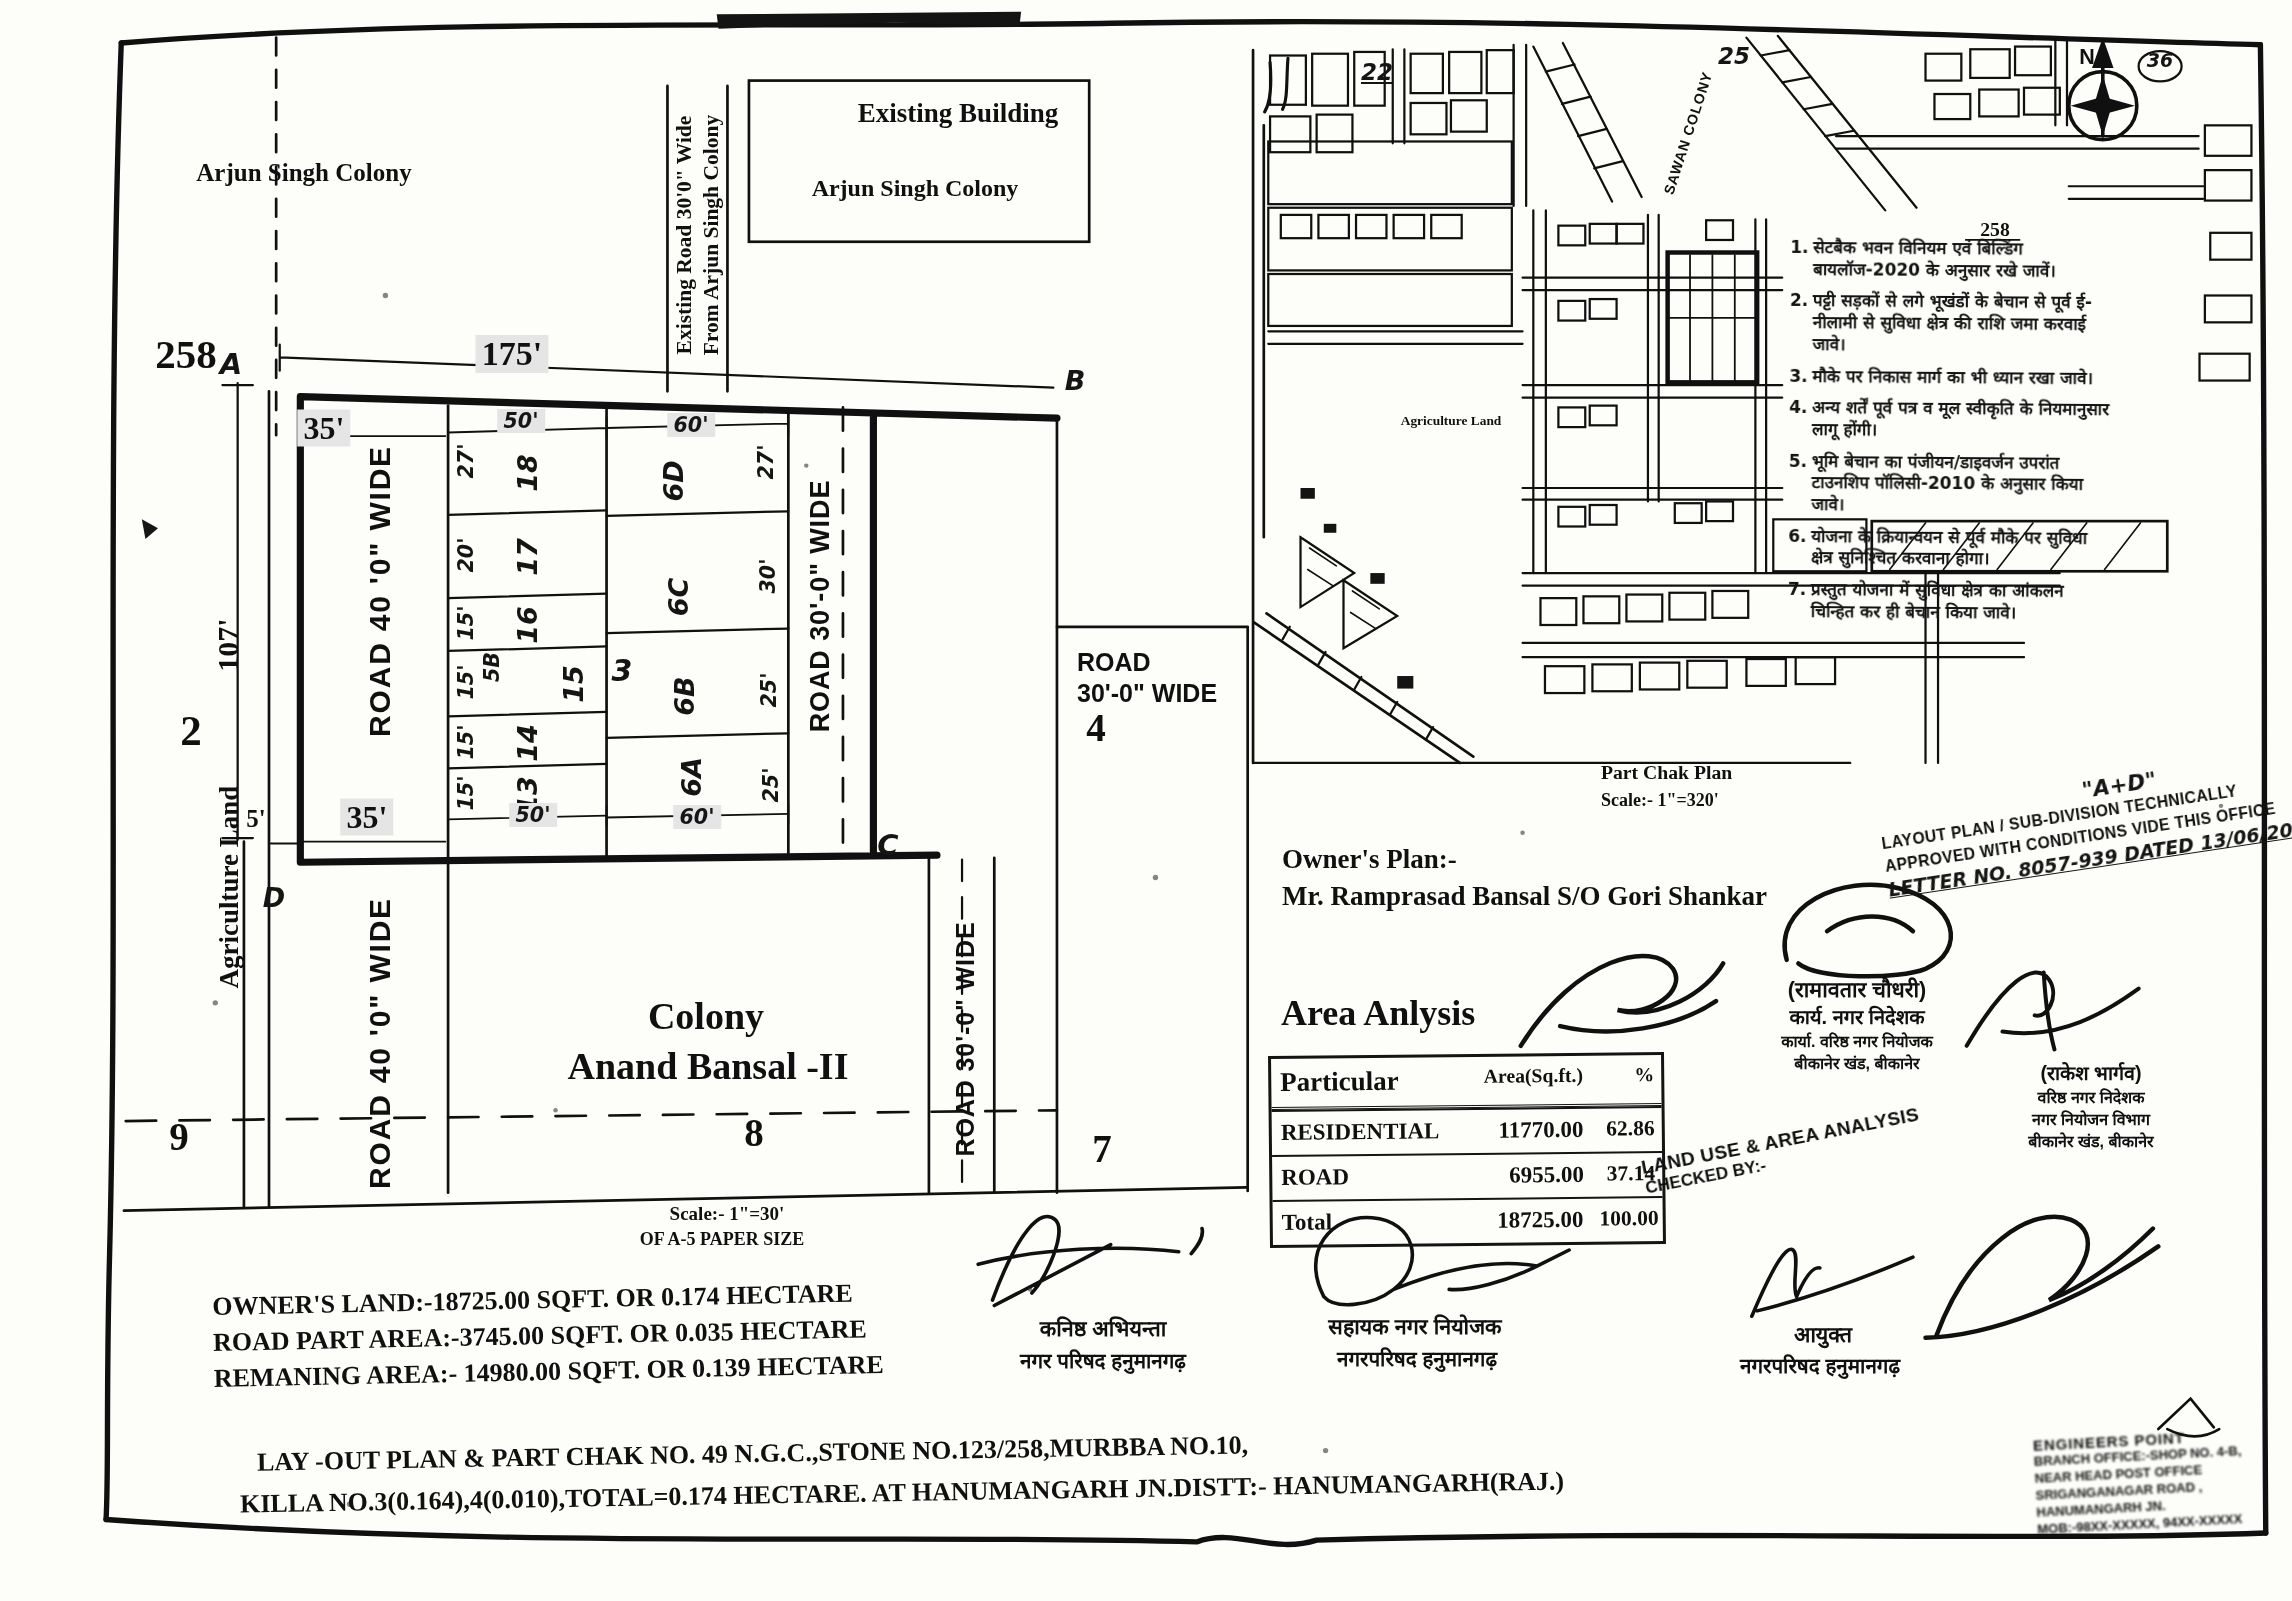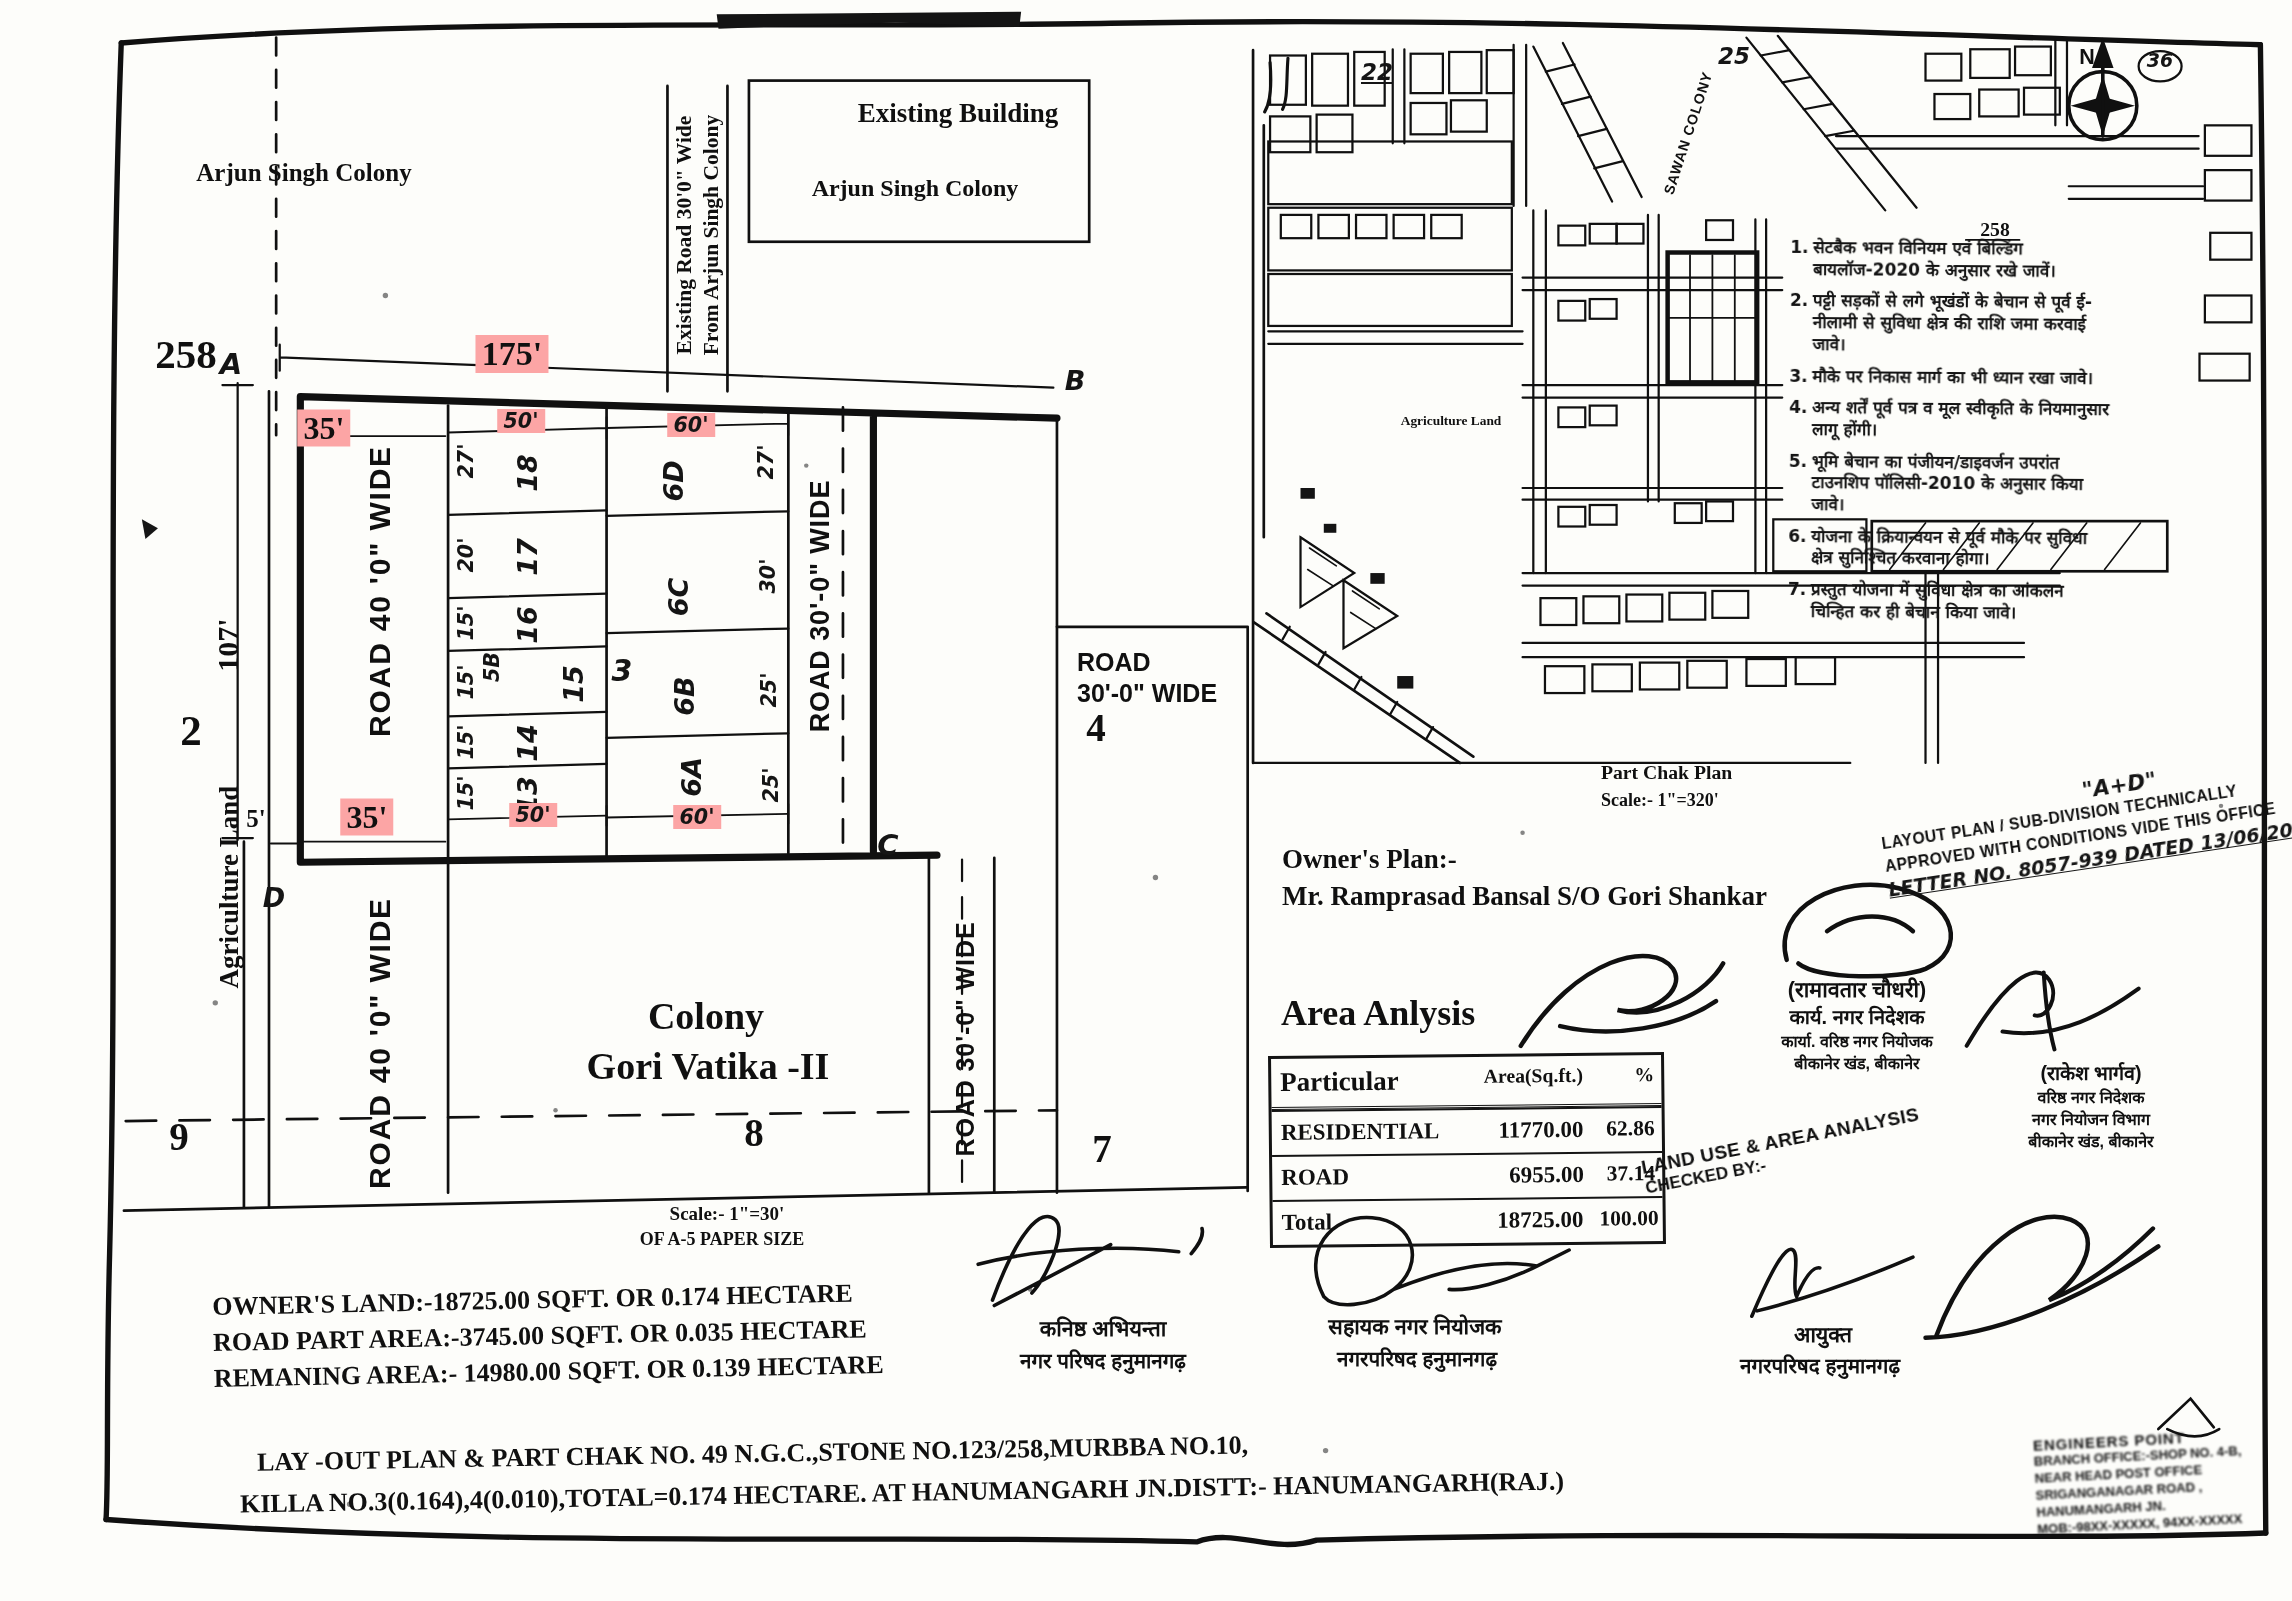--- a/index.html
+++ b/index.html
@@ -5,21 +5,21 @@
   html,body{margin:0;padding:0;background:#e8e8e4;}
   #page{position:relative;width:2293px;height:1601px;background:#fdfdfa;overflow:hidden;
         font-family:"Liberation Serif",serif;color:#101010;}
   svg.lines{position:absolute;left:0;top:0;width:2293px;height:1601px;}
   .c  {position:absolute;transform:translate(-50%,-50%);white-space:nowrap;}
   .cr {position:absolute;transform:translate(-50%,-50%) rotate(-90deg);white-space:nowrap;}
   .tl {position:absolute;white-space:nowrap;}
   .ts {font-family:"Liberation Serif",serif;font-weight:bold;color:#101010;}
   .sa {font-family:"Liberation Sans",sans-serif;font-weight:bold;color:#101010;}
   .hw {font-family:"DejaVu Sans",sans-serif;font-weight:bold;font-style:italic;color:#151515;}
-  .wbg{background:#fca5a5;padding:0 6.3px;}
+  .wbg{background:#e5e5e5;padding:0 6.3px;}
   .b04{filter:blur(0.4px);}
   .b06{filter:blur(0.5px);}
   .b09{filter:blur(0.8px);}
   
   #area-table{position:absolute;left:1269px;top:1054px;width:390px;transform:rotate(-0.6deg);
               border:3.6px solid #141414;background:rgba(255,255,255,0.0);}
   #area-table .trow{display:flex;border-top:2.7px solid #141414;}
   #area-table .trow:first-child{border-top:none;border-bottom:3.6px double #141414;}
   #area-table .tc{padding:8px 7.2px 9px 9px;}
   #area-table .tc1{width:186px;}
@@ -279,21 +279,21 @@
     <div>30'-0" WIDE</div>
   </div>
   <div class="c ts" style="left:1096px;top:727px;font-size:39px;">4</div>
   <div class="cr sa" style="left:965px;top:1039px;font-size:25px;letter-spacing:0.9px;">ROAD 30'-0" WIDE</div>
 
   <div class="c ts" style="left:179px;top:1136px;font-size:39px;">9</div>
   <div class="c ts" style="left:754px;top:1132px;font-size:39px;">8</div>
   <div class="c ts" style="left:1102px;top:1148px;font-size:39px;">7</div>
 
   <div class="c ts" style="left:706px;top:1016px;font-size:38px;">Colony</div>
-  <div class="c ts" style="left:708px;top:1066px;font-size:38px;">Gori Vatika -II</div>
+  <div class="c ts" style="left:708px;top:1066px;font-size:38px;">Anand Bansal -II</div>
 
   <div class="c ts" style="left:727px;top:1214px;font-size:19px;">Scale:- 1"=30'</div>
   <div class="c ts" style="left:722px;top:1239px;font-size:18px;">OF A-5 PAPER SIZE</div>
 
   <div class="tl ts" style="left:213px;top:1282px;font-size:26px;line-height:1.38;transform:rotate(-1.2deg);">
     <div>OWNER'S LAND:-18725.00 SQFT. OR 0.174 HECTARE</div>
     <div>ROAD PART AREA:-3745.00 SQFT. OR 0.035 HECTARE</div>
     <div>REMANING AREA:- 14980.00 SQFT. OR 0.139 HECTARE</div>
   </div>
   <div class="tl ts" style="left:257px;top:1439px;font-size:26px;transform:rotate(-1deg);">LAY -OUT PLAN &amp; PART CHAK NO. 49 N.G.C.,STONE NO.123/258,MURBBA NO.10,</div>

